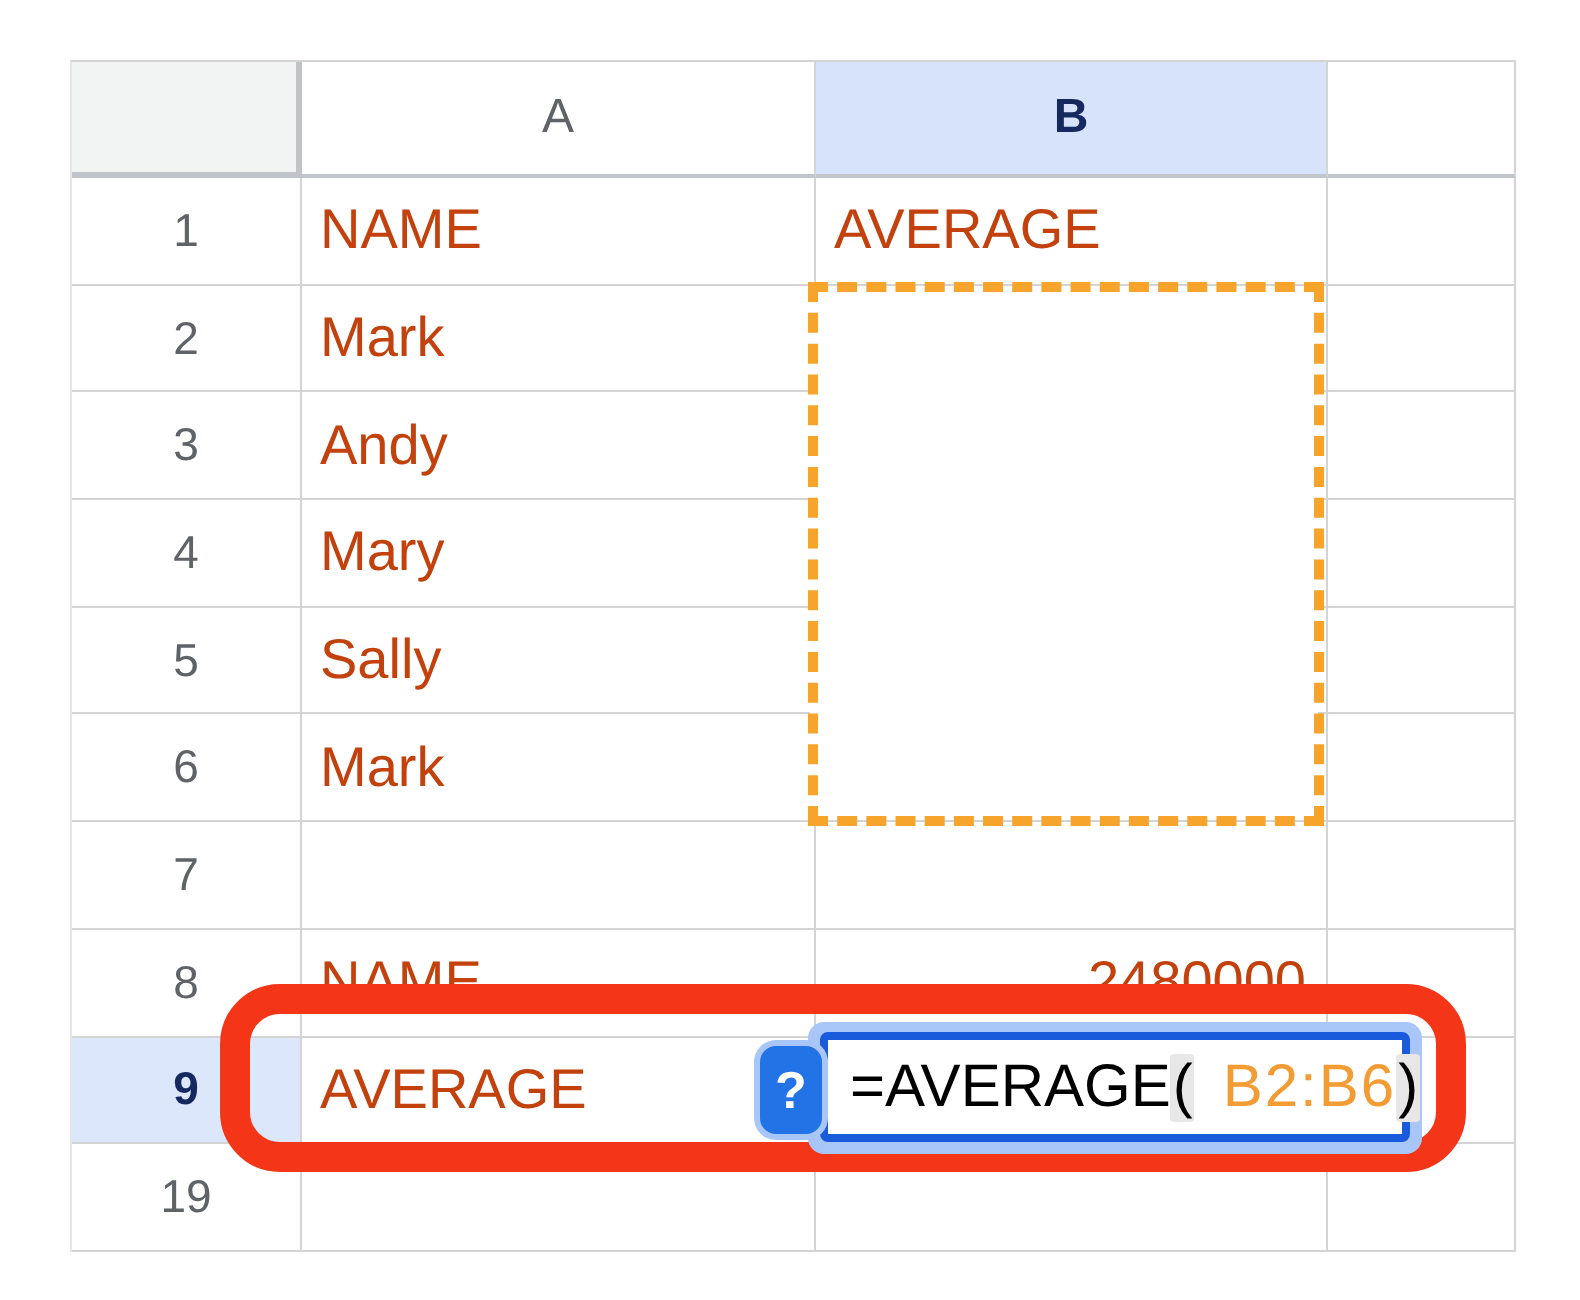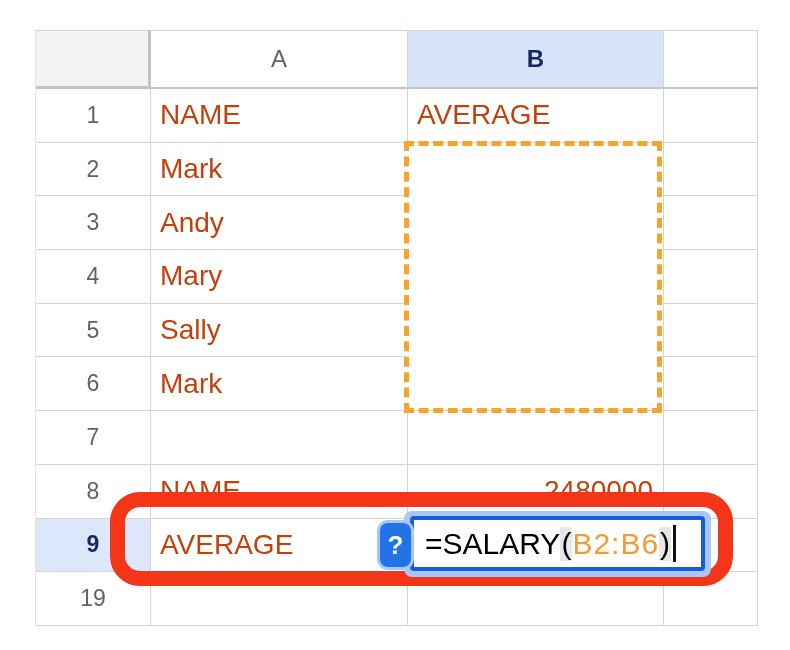--- a/index.html
+++ b/index.html
@@ -23,21 +23,21 @@
   
   .ov{position:absolute;box-sizing:border-box;}
   .sel-mask{left:405px;top:144px;width:254px;height:265px;background:#fff;}
   .sel-dashed{left:404px;top:141px;width:258px;height:272px;border:5px dashed #F6A42C;}
   .red-annot{left:110px;top:492px;width:623px;height:94px;border:15px solid #F43517;border-radius:30px;}
   .editor-halo{left:404px;top:511px;width:307px;height:66px;background:#A9C6F9;border-radius:8px;}
   .formula-box{left:410px;top:516px;width:295px;height:55px;background:#fff;
                border:4px solid #1A5BDC;border-radius:4px;display:flex;align-items:center;
                padding-left:11px;font-size:30px;color:#000;}
   .paren{background:#E7E7E7;border-radius:2px;padding:0 1px;}
-  .range-ref{color:#F29C33;letter-spacing:1px;}
+  .range-ref{color:#F29C33;letter-spacing:1px;padding-left:14px;}
   .cursor{width:3px;height:37px;background:#111;margin-left:2px;}
   .help-badge{left:380px;top:523px;width:31px;height:44px;background:#2273E6;border-radius:8px;
               color:#fff;font-weight:bold;font-size:26px;display:flex;align-items:center;
               justify-content:center;box-shadow:0 0 0 3px #A9C6F9;}
 </style>
 </head>
 <body>
 
 <div class="canvas">
 
@@ -99,21 +99,21 @@
     <div class="cell"></div>
   </div>
 
   <div class="ov sel-mask"></div>
   <div class="ov sel-dashed"></div>
 
   <div class="ov red-annot"></div>
 
   <div class="ov editor-halo"></div>
   <div class="ov formula-box">
-    <span>=SALARY</span>
+    <span>=AVERAGE</span>
       <span class="paren">(</span>
       <span class="range-ref">B2:B6</span>
       <span class="paren">)</span>
     <div class="cursor"></div>
   </div>
   <div class="ov help-badge">?</div>
 
 </div>
 
 </body></html>

